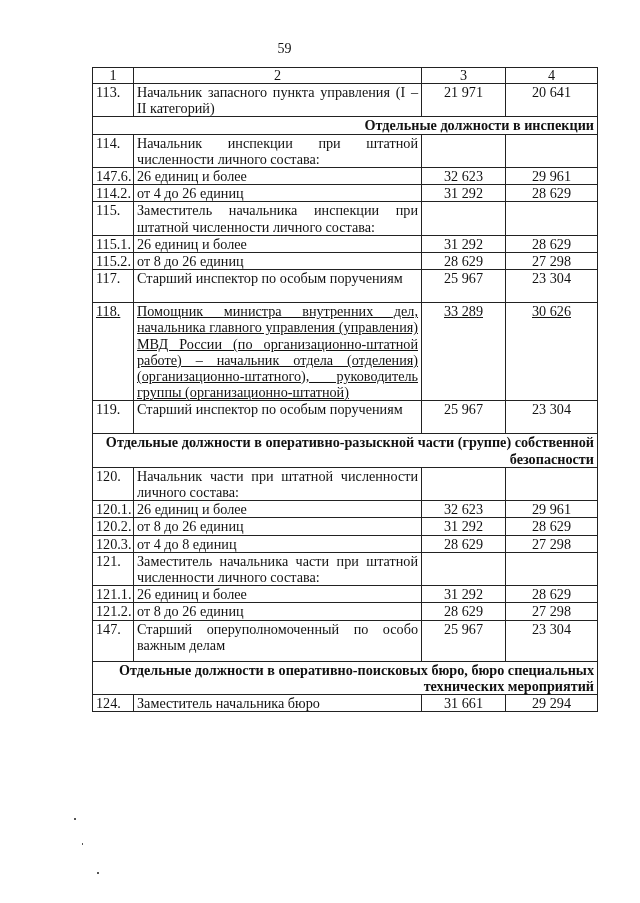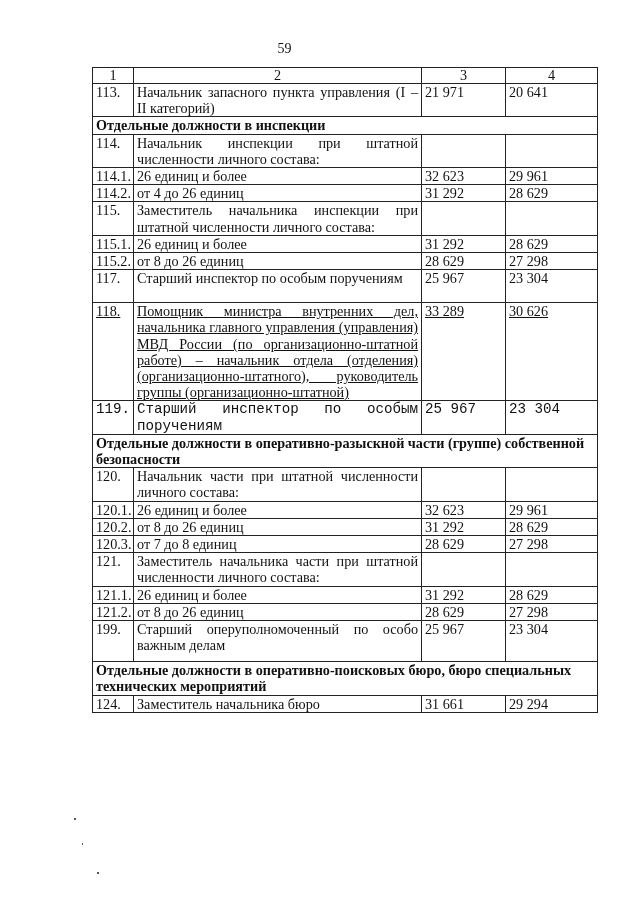--- a/index.html
+++ b/index.html
@@ -3,24 +3,24 @@
 <meta charset="utf-8">
 <style>
   html, body { margin:0; padding:0; background:#ffffff; }
   body { width:640px; height:903px; position:relative; overflow:hidden;
          font-family:"Liberation Serif", "DejaVu Serif", serif; color:#111; }
   .page-num { position:absolute; top:33px; left:0; width:569px; text-align:center; font-size:14px;margin-top:8px; }
   table.doc { position:absolute; top:67px; left:92px; width:505px; border-collapse:collapse; table-layout:fixed; font-size:14.2px; line-height:16.2px; }
   table.doc td { border:1px solid #222; padding:0 3px; vertical-align:top; }
   col.c1 { width:41px; } col.c2 { width:288px; } col.c3 { width:84px; } col.c4 { width:92px; }
   td.num { text-align:left; }
-  td.val { }
+  td.val { text-align:center; }
   td.text { text-align:justify; text-align-last:left; }
   tr.head td { text-align:center; height:15px; line-height:15px; }
-  td.section { text-align:left; font-weight:bold; }
+  td.section { text-align:right; font-weight:bold; }
   .mark { position:absolute; background:#555; }
 </style>
 </head>
 <body>
 
 <div class="page-num">59</div>
 
 <table class="doc">
   <colgroup>
       <col class="c1">
@@ -44,21 +44,21 @@
       <tr>
         <td colspan="4" class="section">Отдельные должности в инспекции</td>
       </tr>
       <tr style="height: 21px;">
         <td class="num">114.</td>
         <td class="text">Начальник инспекции при штатной численности личного состава:</td>
         <td class="val"></td>
         <td class="val"></td>
       </tr>
       <tr>
-        <td class="num">114.1.</td>
+        <td class="num">147.6.</td>
         <td class="text">26 единиц и более</td>
         <td class="val">32 623</td>
         <td class="val">29 961</td>
       </tr>
       <tr>
         <td class="num">114.2.</td>
         <td class="text">от 4 до 26 единиц</td>
         <td class="val">31 292</td>
         <td class="val">28 629</td>
       </tr>
@@ -85,21 +85,21 @@
         <td class="text">Старший инспектор по особым поручениям</td>
         <td class="val">25 967</td>
         <td class="val">23 304</td>
       </tr>
       <tr style="height: 97px; text-decoration: underline;">
         <td class="num">118.</td>
         <td class="text">Помощник министра внутренних дел, начальника главного управления (управления) МВД России (по организационно-штатной работе) – начальник отдела (отделения) (организационно-штатного), руководитель группы (организационно-штатной)</td>
         <td class="val">33 289</td>
         <td class="val">30 626</td>
       </tr>
-      <tr style="height: 33px; font-family: Liberation Mono, monospace;">
+      <tr style="height: 33px;">
         <td class="num">119.</td>
         <td class="text">Старший инспектор по особым поручениям</td>
         <td class="val">25 967</td>
         <td class="val">23 304</td>
       </tr>
       <tr>
         <td colspan="4" class="section">Отдельные должности в оперативно-разыскной части (группе) собственной безопасности</td>
       </tr>
       <tr style="height: 33px;">
         <td class="num">120.</td>
@@ -114,21 +114,21 @@
         <td class="val">29 961</td>
       </tr>
       <tr>
         <td class="num">120.2.</td>
         <td class="text">от 8 до 26 единиц</td>
         <td class="val">31 292</td>
         <td class="val">28 629</td>
       </tr>
       <tr>
         <td class="num">120.3.</td>
-        <td class="text">от 7 до 8 единиц</td>
+        <td class="text">от 4 до 8 единиц</td>
         <td class="val">28 629</td>
         <td class="val">27 298</td>
       </tr>
       <tr style="height: 33px; margin-top: 20px;">
         <td class="num">121.</td>
         <td class="text">Заместитель начальника части при штатной численности личного состава:</td>
         <td class="val"></td>
         <td class="val"></td>
       </tr>
       <tr>
@@ -137,21 +137,21 @@
         <td class="val">31 292</td>
         <td class="val">28 629</td>
       </tr>
       <tr>
         <td class="num">121.2.</td>
         <td class="text">от 8 до 26 единиц</td>
         <td class="val">28 629</td>
         <td class="val">27 298</td>
       </tr>
       <tr style="height: 41px;">
-        <td class="num">199.</td>
+        <td class="num">147.</td>
         <td class="text">Старший оперуполномоченный по особо важным делам</td>
         <td class="val">25 967</td>
         <td class="val">23 304</td>
       </tr>
       <tr>
         <td colspan="4" class="section">Отдельные должности в оперативно-поисковых бюро, бюро специальных технических мероприятий</td>
       </tr>
       <tr>
         <td class="num">124.</td>
         <td class="text">Заместитель начальника бюро</td>

